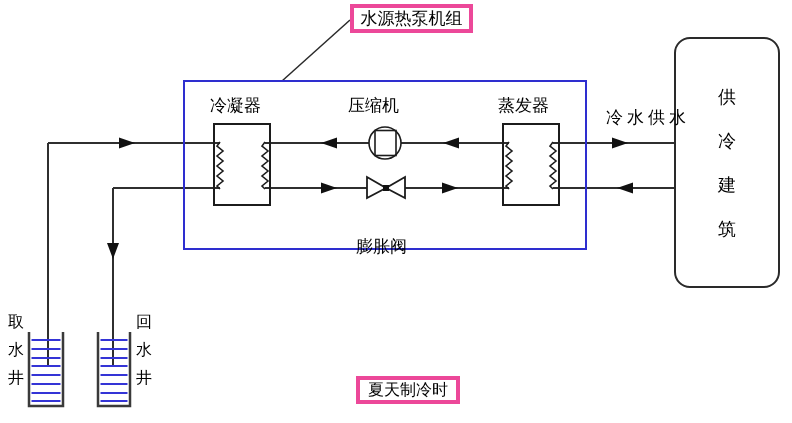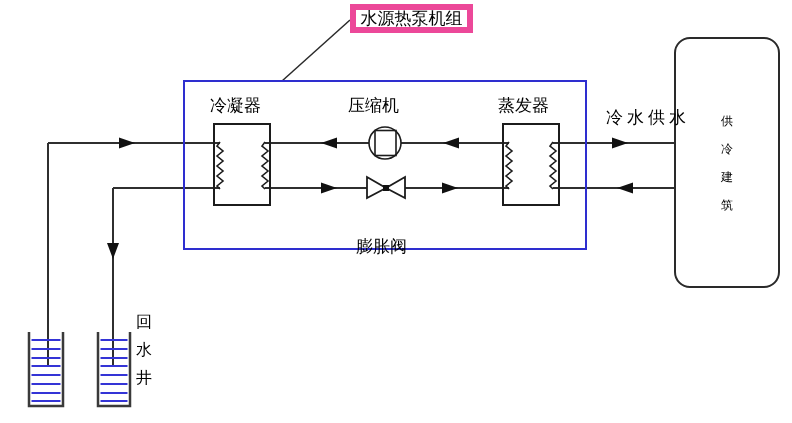--- a/index.html
+++ b/index.html
@@ -18,24 +18,24 @@
   .arrow{fill:#111;stroke:none;}
   .wellwall{stroke:#3a3a3a;stroke-width:2.5;fill:none;}
   .water{stroke:var(--well-water);stroke-width:2;}
   .symbol{stroke:#1c1c1c;fill:#ffffff;}
   .callout{stroke:#2a2a2a;stroke-width:1.5;fill:none;}
   .box{position:absolute;border:2px solid #1c1c1c;z-index:2;}
   .unit-boundary{position:absolute;left:183px;top:80px;width:404px;height:170px;border:2px solid var(--unit-box-border);z-index:2;background:transparent;}
   .hx-box{background:transparent;}
   .label{position:absolute;z-index:3;font-size:17px;line-height:1.1;color:var(--text);white-space:nowrap;}
   .label.center{text-align:left;}
-  .boxed-label{position:absolute;z-index:3;border:6px solid #ec4899;background:var(--background);display:flex;align-items:center;justify-content:center;font-size:17px;color:var(--text);}
+  .boxed-label{position:absolute;z-index:3;border:4px solid #ec4899;background:var(--background);display:flex;align-items:center;justify-content:center;font-size:17px;color:var(--text);}
   .vtext{position:absolute;z-index:3;font-size:16px;color:var(--text);width:18px;word-break:break-all;line-height:28px;text-align:center;white-space:normal;}
   .building{position:absolute;left:674px;top:37px;width:106px;height:251px;border:2px solid #2a2a2a;border-radius:16px;background:var(--background);z-index:2;display:flex;align-items:center;justify-content:center;}
-  .building-text{font-size:12px;width:22px;word-break:break-all;line-height:28px;text-align:center;}
+  .building-text{font-size:18px;width:22px;word-break:break-all;line-height:44px;text-align:center;}
   .spread{letter-spacing:4px;}
 </style>
 </head>
 <body>
 
 <div id="stage">
 
   <svg id="wires" width="792" height="423" viewBox="0 0 792 423">
 
     <line class="callout" x1="350" y1="20" x2="282" y2="81"></line>
@@ -121,23 +121,27 @@
   <div class="box hx-box" style="left:213px;top:123px;width:58px;height:83px;"></div>
   <div class="box hx-box" style="left:502px;top:123px;width:58px;height:83px;"></div>
 
   <div class="building">
     <div class="building-text">供冷建筑</div>
   </div>
 
   <div class="boxed-label" style="left:350px;top:4px;width:123px;height:29px;">
     <span>水源热泵机组</span>
   </div>
+  <div class="boxed-label" style="left:356px;top:376px;width:104px;height:28px;font-size:16px;">
+    <span>夏天制冷时</span>
+  </div>
 
   <div class="label center" style="left:210px;top:96px;width:64px;">冷凝器</div>
   <div class="label center" style="left:348px;top:96px;width:64px;">压缩机</div>
   <div class="label center" style="left:498px;top:96px;width:64px;">蒸发器</div>
   <div class="label center" style="left:356px;top:209px;width:64px;margin-top:28px;">膨胀阀</div>
 
   <div class="label spread" style="left:606px;top:108px;">冷水供水</div>
 
+  <div class="vtext" style="left:7px;top:308px;">取水井</div>
   <div class="vtext" style="left:135px;top:308px;">回水井</div>
 
 </div>
 
 </body></html>

